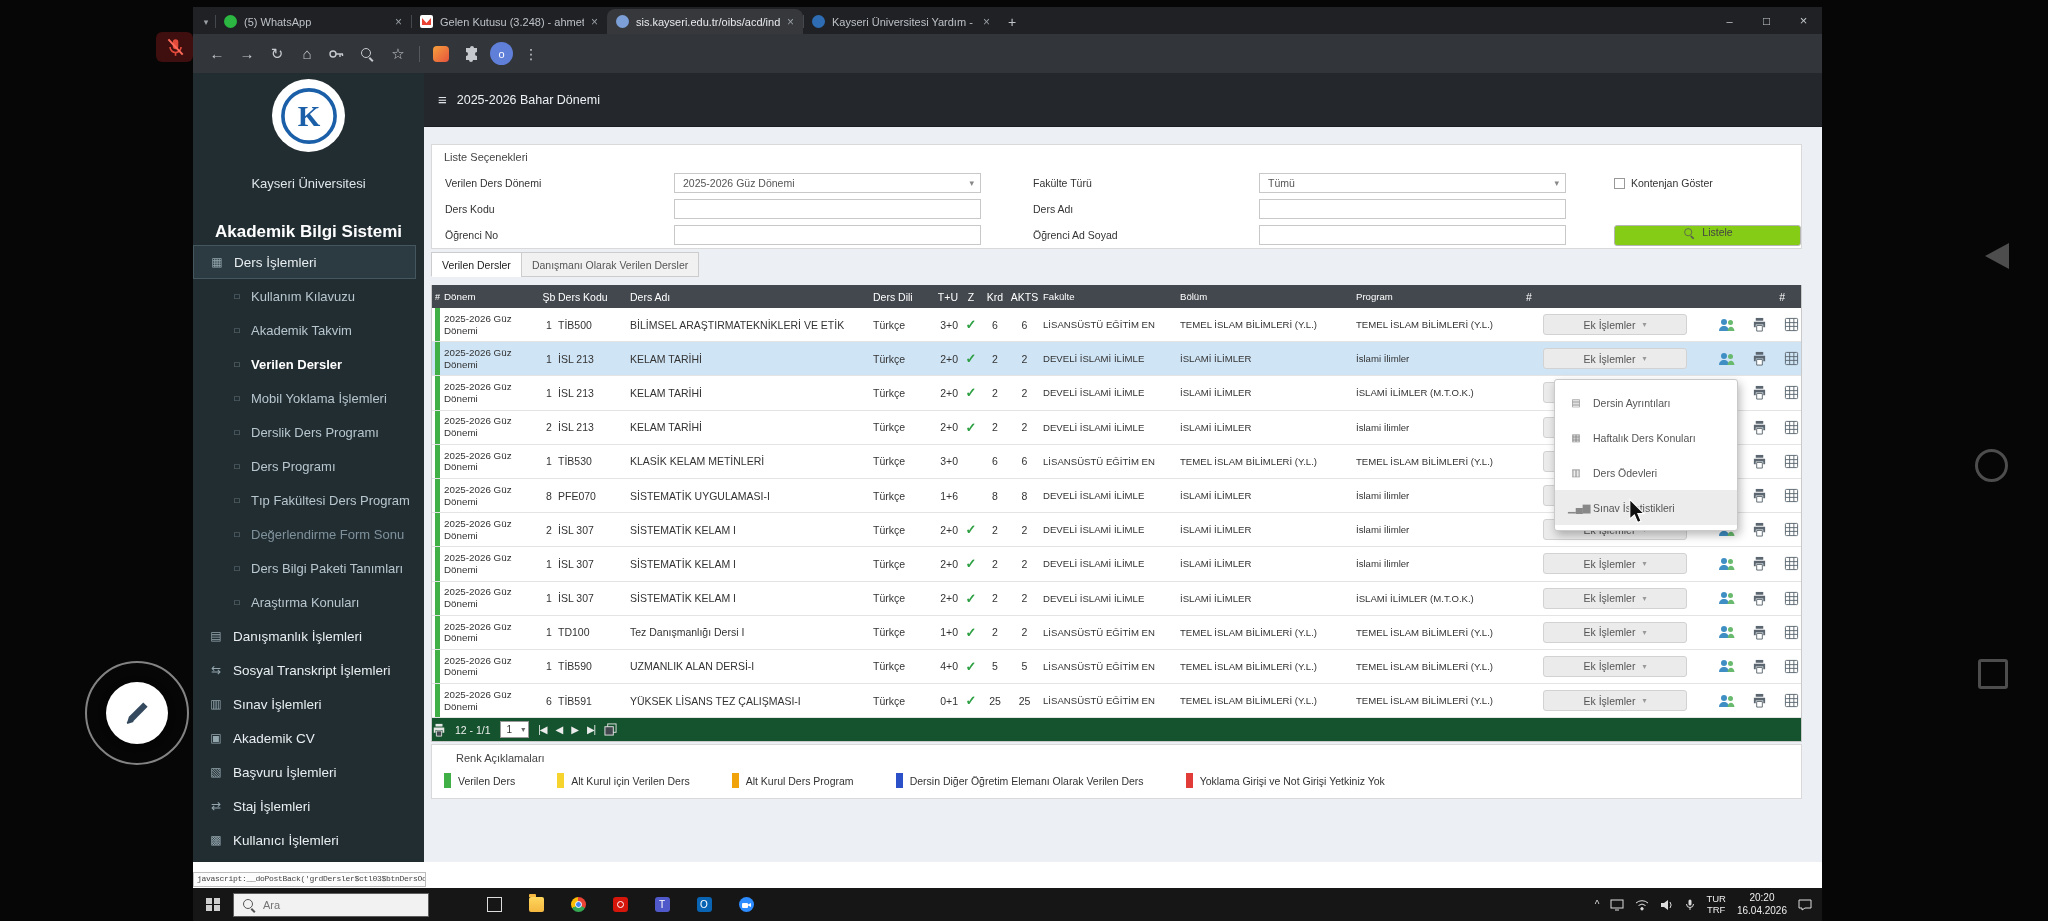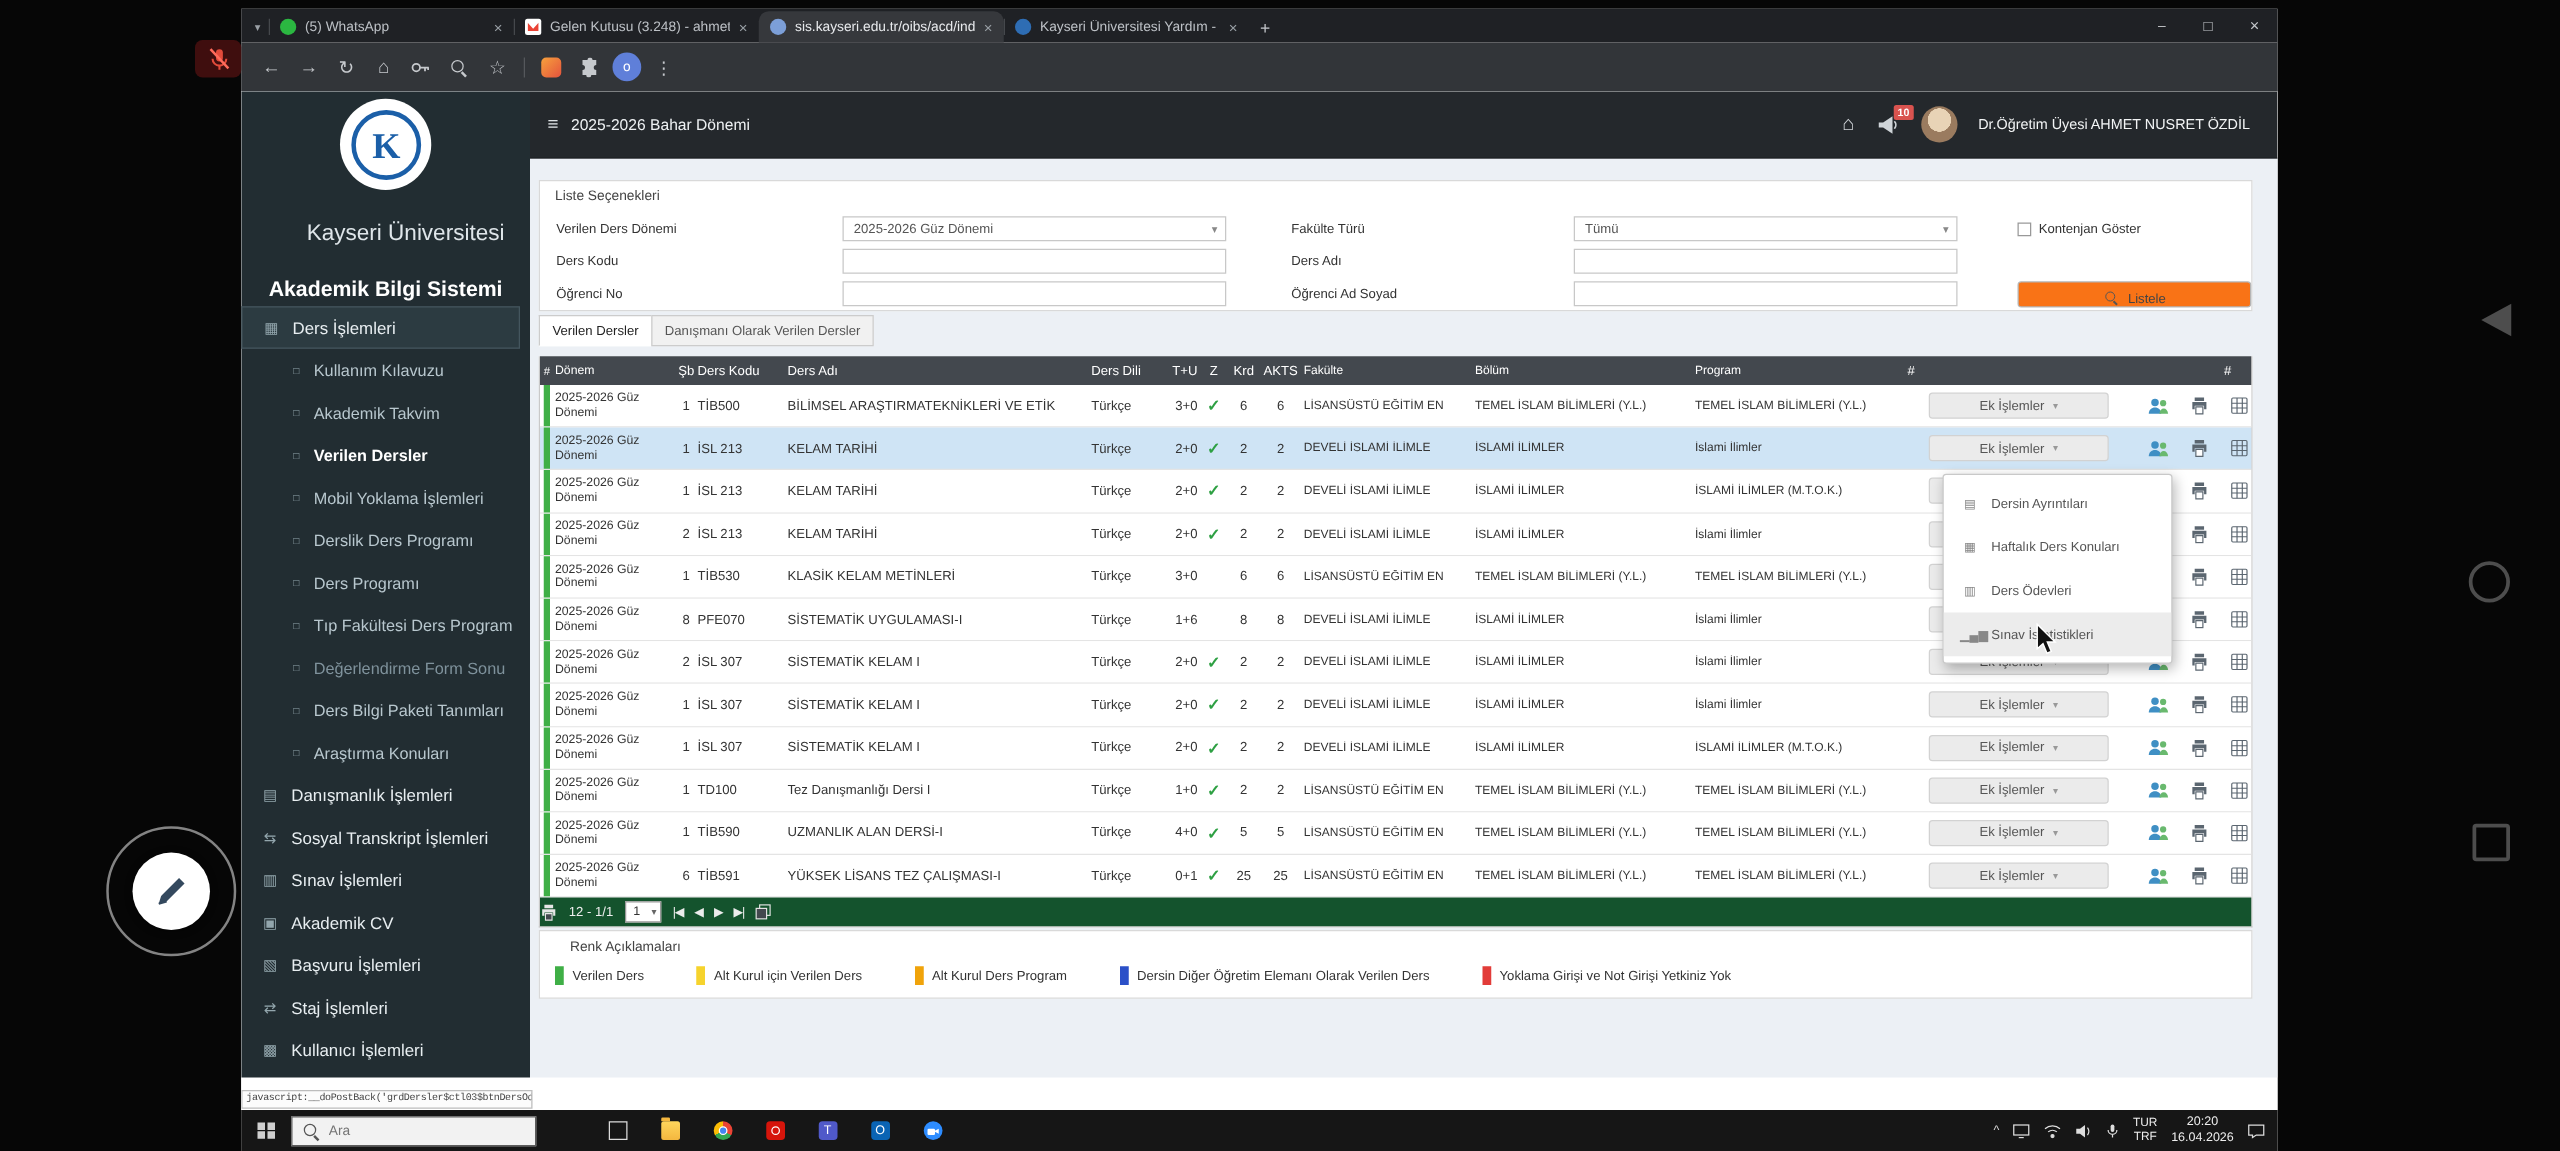--- a/index.html
+++ b/index.html
@@ -52,21 +52,21 @@
 .mag{width:14px;height:14px;position:relative;display:inline-block;flex:none}
 .mag::before{content:"";position:absolute;left:1px;top:1px;width:8px;height:8px;border:1.6px solid currentColor;border-radius:50%}
 .mag::after{content:"";position:absolute;left:10px;top:10px;width:4.5px;height:1.6px;background:currentColor;transform:rotate(45deg);transform-origin:0 0}
 
 
 #viewport{position:absolute;left:0;top:66px;width:100%;height:815px;background:#fff;overflow:hidden}
 
 
 #sidebar{position:absolute;left:0;top:0;width:231px;height:789px;background:#222d32;overflow:hidden}
 #logo-wrap{position:absolute;left:79px;top:6px;width:73px;height:73px;border-radius:50%;background:#fff;display:flex;align-items:center;justify-content:center}
-#uni-name{position:absolute;left:16px;top:103px;width:100%;text-align:center;color:#dfe6ea;font-size:18px}
+#uni-name{position:absolute;left:0;top:103px;width:100%;text-align:center;color:#dfe6ea;font-size:13px}
 #sys-title{position:absolute;left:0;top:149px;width:100%;text-align:center;color:#fff;font-size:17px;font-weight:700}
 #menu-host{position:absolute;left:0;top:172px;width:100%}
 .mi{height:34px;display:flex;align-items:center;gap:9px;color:#b8c7ce}
 .mi.lvl1{padding-left:15px;font-size:13.5px;color:#e8eef1}
 .mi.lvl2{padding-left:39px;font-size:13px}
 .mi .mi-icon{font-size:12px;color:#93a6ad;width:16px;text-align:center;flex:none}
 .mi.lvl2 .mi-icon{font-size:8px;width:10px}
 .mi.st-selected{background:#2c3b41;border:1px solid #44565e;margin-right:8px}
 .mi.st-active .mi-label{color:#fff;font-weight:700}
 .mi.st-dim,.mi.st-dim .mi-label{color:#7f929c}
@@ -88,21 +88,21 @@
 #main{position:absolute;left:231px;top:54px;width:1398px;height:735px;background:#ecf0f5}
 #filter-panel{position:absolute;left:7px;top:17px;width:1371px;height:105px;background:#fff;border:1px solid #d9d9d9}
 #fp-title{position:absolute;left:12px;top:6px;font-size:11px;color:#444}
 #fp-grid{position:absolute;left:13px;top:25px;display:grid;grid-template-columns:229px 307px 52px 226px 307px 48px 187px;grid-auto-rows:26px;align-items:center}
 .f-label{font-size:10.5px;color:#333}
 .sel{height:20px;border:1px solid #c8c8c8;background:#fff;position:relative;display:flex;align-items:center;padding:0 8px;font-size:10.5px;color:#555}
 .sel::after{content:"\25BE";position:absolute;right:6px;top:4px;font-size:9px;color:#888}
 .inp{height:20px;width:100%;border:1px solid #c8c8c8;background:#fff;font-size:10.5px;padding:0 6px;color:#333;font-family:inherit}
 .chk-wrap{display:flex;align-items:center;gap:6px;font-size:10.5px;color:#333}
 .chk{width:11px;height:11px;border:1px solid #999;background:#fff;flex:none}
-#listele{height:21px;width:100%;background:#f97316;border:1px solid #b5b5b5;border-radius:3px;font-size:10.5px;color:#444;display:flex;align-items:flex-end;justify-content:center;gap:6px;font-family:inherit}
+#listele{height:21px;width:100%;background:#84cc16;border:1px solid #b5b5b5;border-radius:3px;font-size:10.5px;color:#444;display:flex;align-items:flex-start;justify-content:center;gap:6px;font-family:inherit}
 #listele .mag{transform:scale(.8)}
 
 #view-tabs{position:absolute;left:7px;top:125px;height:25px;display:flex;align-items:flex-end}
 .vtab{height:25px;padding:0 10px;display:flex;align-items:center;font-size:10.5px;color:#555;background:#f1f1f1;border:1px solid #ccc;border-right:none}
 .vtab:last-child{border-right:1px solid #ccc}
 .vtab.active{background:#fff;color:#222;border-bottom-color:#fff}
 
 
 #grid{position:absolute;left:7px;top:158px;width:1371px;background:#fff;border:1px solid #c9c9c9;border-top:none}
 #ghead{display:flex;height:23px;background:#43484e;align-items:center;color:#fff;font-size:10.5px}
@@ -350,32 +350,20 @@
           <div class="mi lvl1">
     <span class="mi-icon">▩</span>
     <span class="mi-label">Kullanıcı İşlemleri</span>
   </div>
         </div>
     </div>
 
     <div id="app-header">
       <span id="hamburger"></span>
       <span id="term">2025-2026 Bahar Dönemi</span>
-      <div id="hdr-right">
-        <span class="hdr-home"></span>
-        <span id="mega-wrap">
-          <svg width="19" height="16" viewBox="0 0 19 16">
-              <path d="M2 6h3.5L13 1v14L5.5 10H2z" fill="#cfd4d8"></path>
-              <path d="M14.5 5a4.5 4.5 0 010 6" stroke="#cfd4d8" stroke-width="1.4" fill="none"></path>
-            </svg>
-          <span id="mega-badge">10</span>
-        </span>
-        <span id="hdr-avatar"></span>
-        <span id="hdr-user">Dr.Öğretim Üyesi AHMET NUSRET ÖZDİL</span>
-      </div>
     </div>
 
     <div id="main">
 
       <div id="filter-panel">
         <div id="fp-title">Liste Seçenekleri</div>
         <div id="fp-grid">
           <div class="f-label">Verilen Ders Dönemi</div>
           <div class="sel">
               <span>2025-2026 Güz Dönemi</span>

